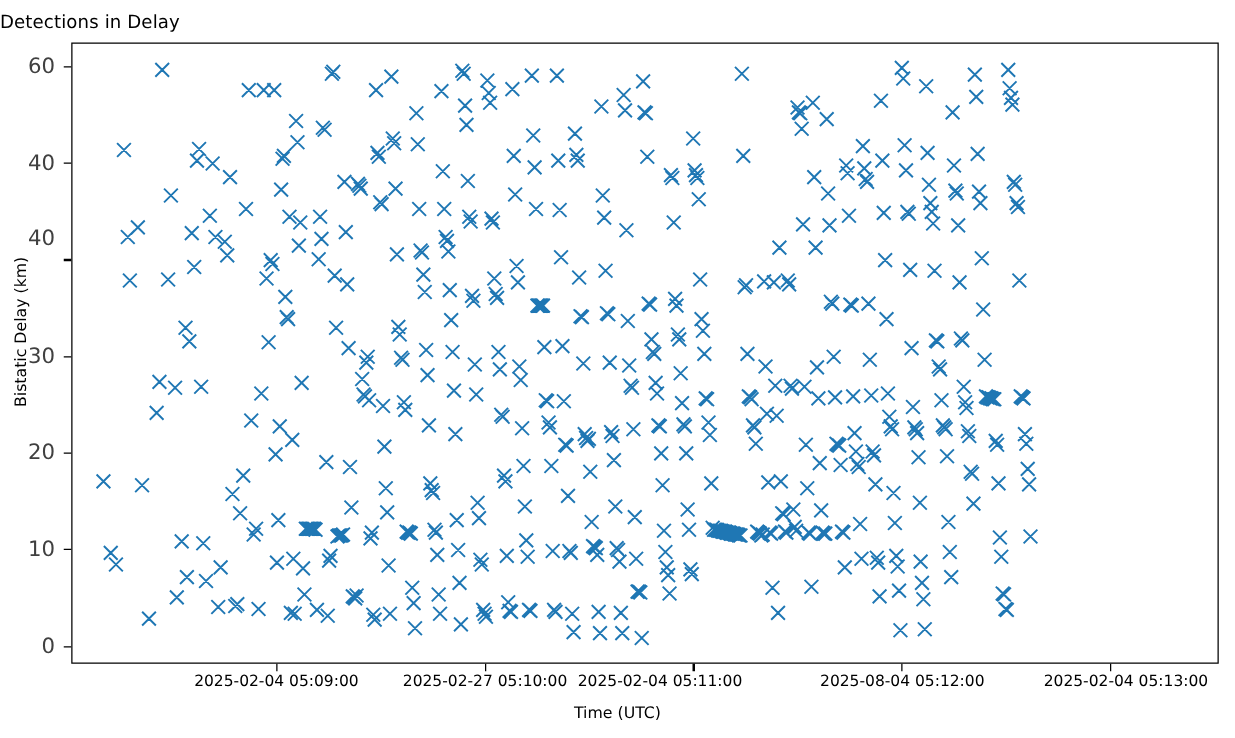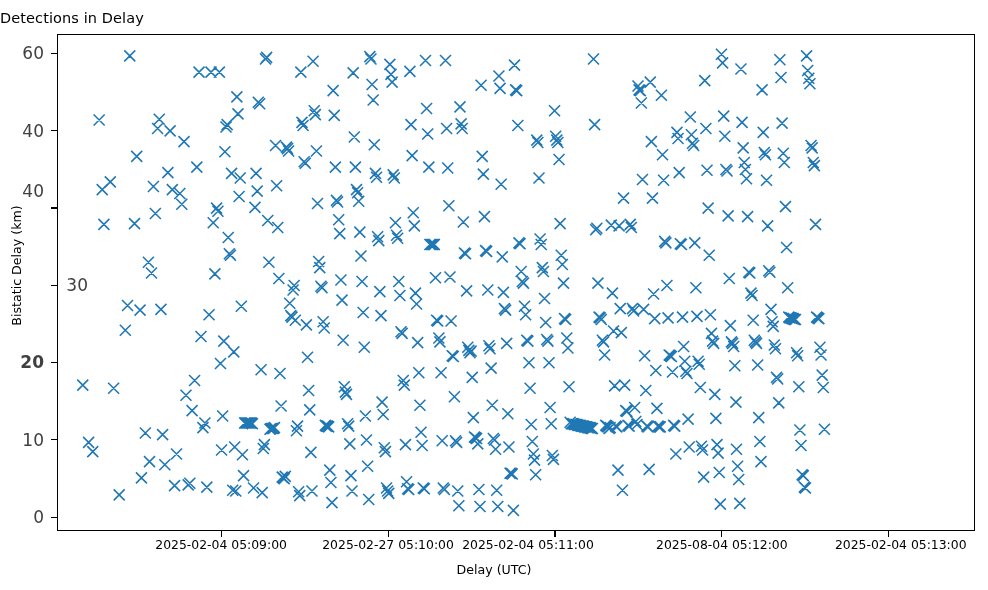--- a/index.html
+++ b/index.html
@@ -116,39 +116,39 @@
         </g>
       </svg>
   </div>
 
   <div id="y-ticks">
       <div class="tick-mark-y" style="top: 516.587px;"></div>
       <div class="tick-label-y" style="top: 517.087px;">0</div>
       <div class="tick-mark-y" style="top: 439.293px;"></div>
       <div class="tick-label-y" style="top: 439.793px; text-align: right;">10</div>
       <div class="tick-mark-y" style="top: 361.999px;"></div>
-      <div class="tick-label-y" style="top: 362.499px; font-weight: bold;">20</div>
+      <div class="tick-label-y" style="top: 362.499px;">20</div>
       <div class="tick-mark-y" style="top: 284.705px;"></div>
-      <div class="tick-label-y" style="top: 285.205px; padding-left: 44px;">30</div>
+      <div class="tick-label-y" style="top: 285.205px;">30</div>
       <div class="tick-mark-y" style="top: 207.411px;"></div>
       <div class="tick-label-y" style="top: 191px;">40</div>
       <div class="tick-mark-y" style="top: 130.117px;"></div>
       <div class="tick-label-y" style="top: 130.617px;">40</div>
       <div class="tick-mark-y" style="top: 52.8235px;"></div>
       <div class="tick-label-y" style="top: 53.3235px;">60</div>
     </div>
   <div id="x-ticks">
       <div class="tick-mark-x" style="left: 220.627px;"></div>
       <div class="tick-label-x" style="left: 221.127px;">2025-02-04 05:09:00</div>
       <div class="tick-mark-x" style="left: 387.536px;"></div>
       <div class="tick-label-x" style="left: 388.036px;">2025-02-27 05:10:00</div>
       <div class="tick-mark-x" style="left: 554.445px;"></div>
       <div class="tick-label-x" style="left: 528px;">2025-02-04 05:11:00</div>
       <div class="tick-mark-x" style="left: 721.355px;"></div>
       <div class="tick-label-x" style="left: 721.855px;">2025-08-04 05:12:00</div>
       <div class="tick-mark-x" style="left: 888.264px;"></div>
       <div class="tick-label-x" style="left: 888.764px; margin-left: 12px;">2025-02-04 05:13:00</div>
     </div>
 
-  <div id="x-axis-label">Delay (UTC)</div>
+  <div id="x-axis-label">Time (UTC)</div>
   <div id="y-axis-label">Bistatic Delay (km)</div>
 
 </div>
 
 </body></html>

